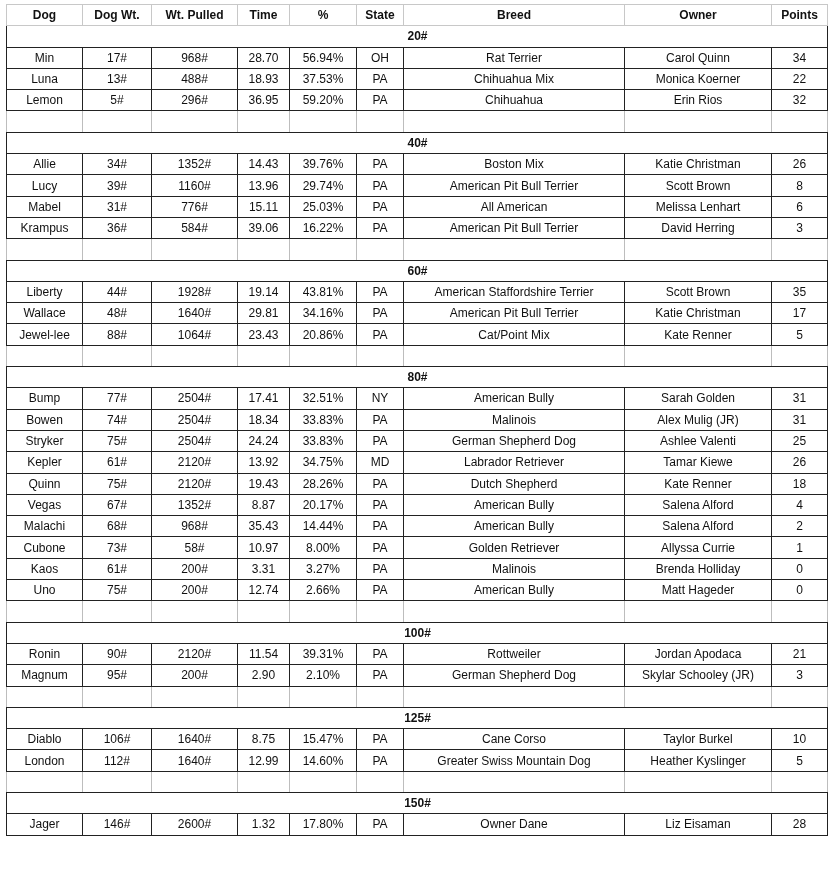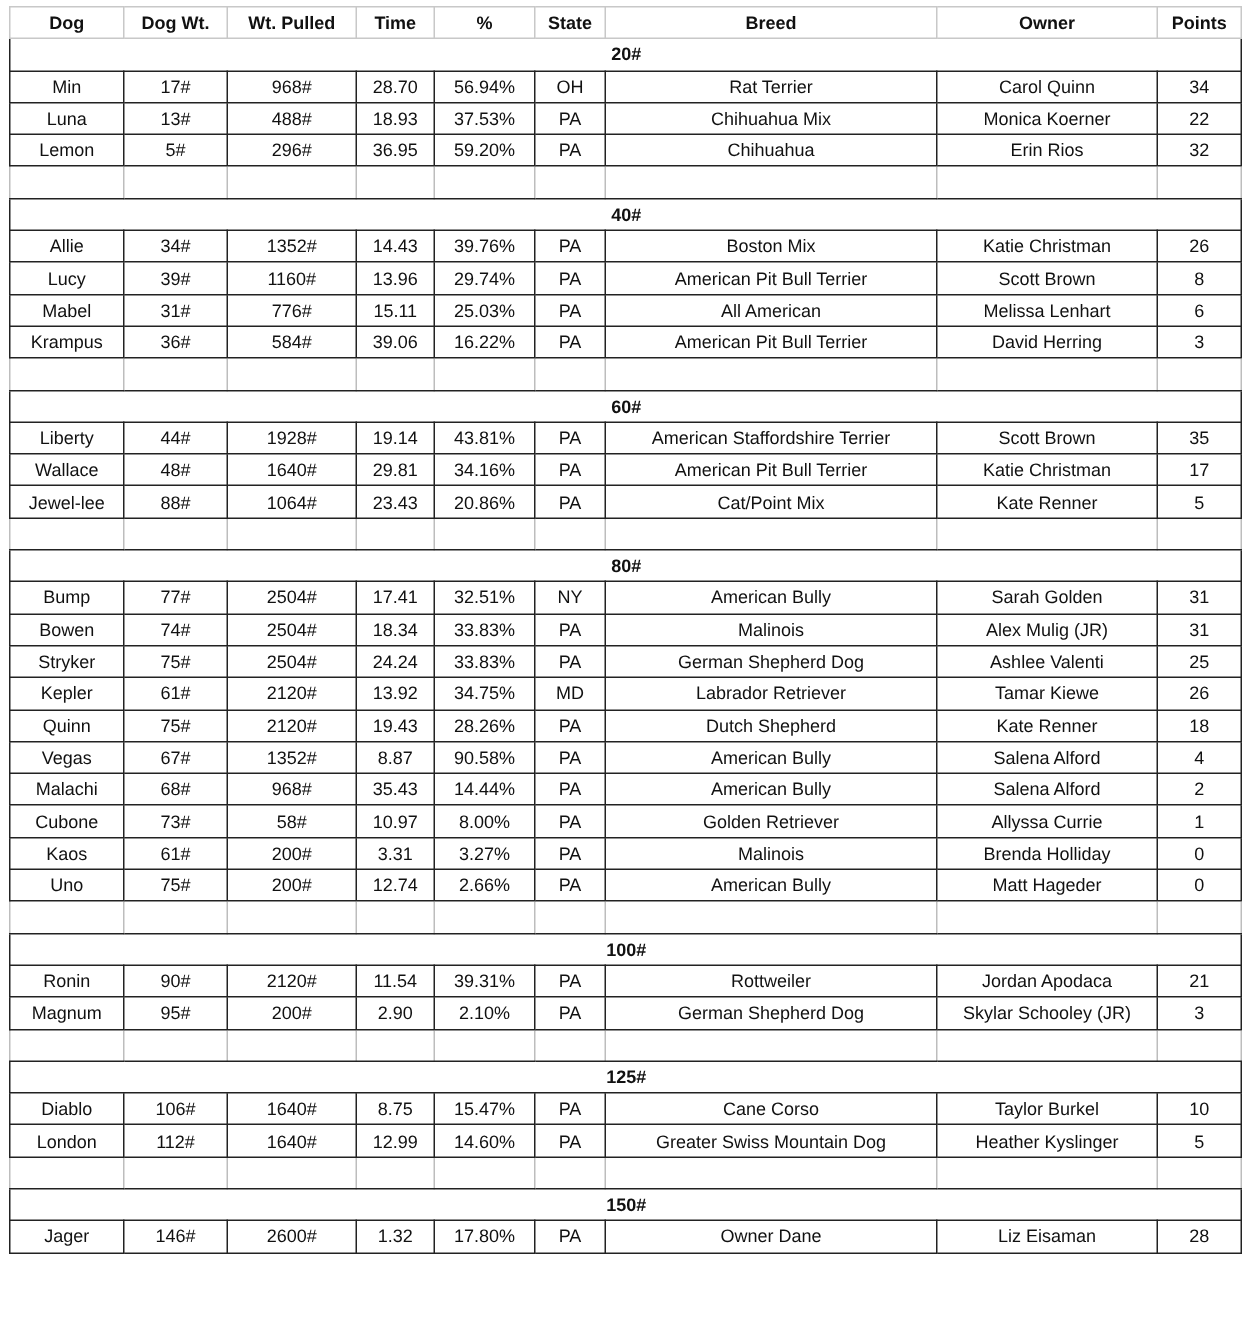--- a/index.html
+++ b/index.html
@@ -265,21 +265,21 @@
         <td>PA</td>
         <td>Dutch Shepherd</td>
         <td>Kate Renner</td>
         <td>18</td>
       </tr>
       <tr class="data">
         <td>Vegas</td>
         <td>67#</td>
         <td>1352#</td>
         <td>8.87</td>
-        <td>90.58%</td>
+        <td>20.17%</td>
         <td>PA</td>
         <td>American Bully</td>
         <td>Salena Alford</td>
         <td>4</td>
       </tr>
       <tr class="data">
         <td>Malachi</td>
         <td>68#</td>
         <td>968#</td>
         <td>35.43</td>

